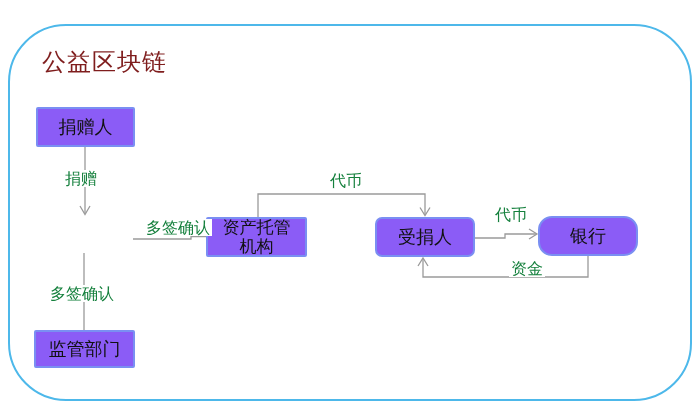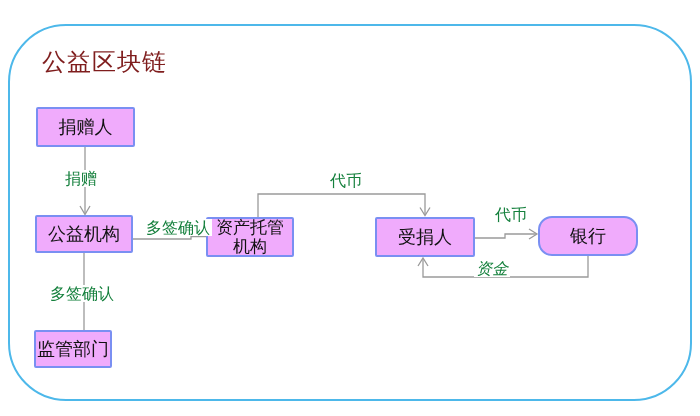--- a/index.html
+++ b/index.html
@@ -35,53 +35,53 @@
     line-height: 28px;
     color: #7f1d1d;
     letter-spacing: 1px;
     white-space: nowrap;
   }
   .node {
     position: absolute;
     box-sizing: border-box;
     border: 2px solid #7a8ff2;
     border-radius: 2px;
-    background: #f0abfc;
+    background: #8b5cf6;
     display: flex;
     align-items: center;
     justify-content: center;
     text-align: center;
     font-size: 18px;
     line-height: 20px;
     color: #111111;
     white-space: pre-line;
   }
   #node-donor     { left: 36px;  top: 107px; width: 99px;  height: 40px; }
   #node-charity   { left: 35px;  top: 215px; width: 98px;  height: 38px; }
-  #node-regulator { left: 34px;  top: 330px; width: 78px; height: 38px; }
-  #node-custodian { left: 206px; top: 217px; width: 88px; height: 40px; font-size: 17px; line-height: 19px; }
-  #node-recipient { left: 375px; top: 217px; width: 100px; height: 40px; }
+  #node-regulator { left: 34px;  top: 330px; width: 101px; height: 38px; }
+  #node-custodian { left: 206px; top: 217px; width: 101px; height: 40px; font-size: 17px; line-height: 19px; }
+  #node-recipient { left: 375px; top: 217px; width: 100px; height: 40px; border-radius: 7px; }
   #node-bank      { left: 538px; top: 216px; width: 100px; height: 40px; border-radius: 14px; }
   .edge-label {
     position: absolute;
     transform: translateX(-50%);
     font-size: 16px;
     line-height: 17px;
     color: #15803d;
     background: #ffffff;
     padding: 0 2px;
     white-space: nowrap;
     z-index: 3;
   }
   #label-donation           { left: 81px;  top: 170px; }
   #label-multisig-custodian { left: 178px; top: 219px; }
   #label-multisig-regulator { left: 82px;  top: 285px; }
   #label-token-recipient    { left: 346px; top: 172px; }
   #label-token-bank         { left: 511px; top: 206px; }
-  #label-funds              { left: 492px; top: 260px; font-style: italic; }
+  #label-funds              { left: 527px; top: 260px; }
   svg.wires {
     position: absolute;
     left: 0;
     top: 0;
     z-index: 2;
     pointer-events: none;
   }
   svg .wire {
     fill: none;
     stroke: #9a9a9a;
@@ -122,21 +122,20 @@
       <path class="wire" d="M529,229 L537,234 L529,239"></path>
     </g>
 
     <g>
       <path class="wire" d="M588,256 L588,277 L423,277 L423,259"></path>
       <path class="wire" d="M418,266 L423,258 L428,266"></path>
     </g>
   </svg>
 
   <div class="node" id="node-donor">捐赠人</div>
-  <div class="node" id="node-charity">公益机构</div>
   <div class="node" id="node-regulator">监管部门</div>
   <div class="node" id="node-custodian">资产托管
 机构</div>
   <div class="node" id="node-recipient">受捐人</div>
   <div class="node" id="node-bank">银行</div>
 
   <div class="edge-label" id="label-donation">捐赠</div>
   <div class="edge-label" id="label-multisig-custodian">多签确认</div>
   <div class="edge-label" id="label-multisig-regulator">多签确认</div>
   <div class="edge-label" id="label-token-recipient">代币</div>

